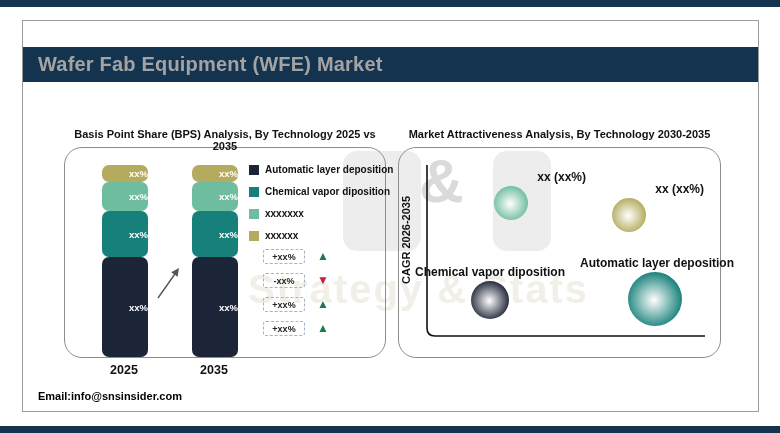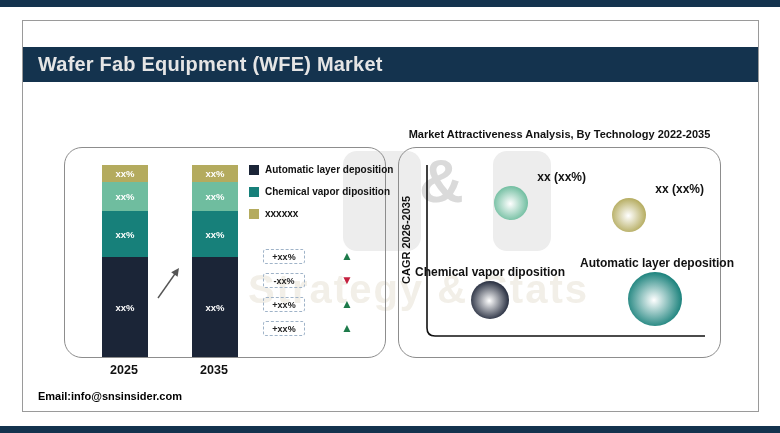--- a/index.html
+++ b/index.html
@@ -5,21 +5,21 @@
   * { margin:0; padding:0; box-sizing:border-box; }
   html,body { width:780px; height:433px; background:#ffffff; overflow:hidden;
               font-family:"Liberation Sans", sans-serif; }
   .strip { position:absolute; left:0; width:780px; height:7px; }
   #top-strip { top:0; }
   #bottom-strip { top:426px; }
   #card { position:absolute; left:22px; top:20px; width:737px; height:392px;
           background:#ffffff; border:1.5px solid #9a9a9a; }
   #title-bar { position:absolute; left:0; top:26px; width:100%; height:35px;
                display:flex; align-items:center; padding-left:15px; z-index:3; }
-  #title-bar span { color:#e5e5e5; font-size:20px; font-weight:bold; letter-spacing:.2px; }
+  #title-bar span { color:#a3a3a3; font-size:20px; font-weight:bold; letter-spacing:.2px; }
   #subtitle { position:absolute; left:15px; top:70px; font-size:12.5px; font-weight:bold;
               color:#111; z-index:3; }
   .chart-title { position:absolute; top:107px; font-size:11px; font-weight:bold; color:#111;
                  text-align:center; z-index:3; }
   #bps-title { left:41px; width:322px; }
   #ma-title { left:375px; width:323px; }
 
   
   #watermark { position:absolute; inset:0; z-index:1; pointer-events:none; }
   .wm-block { position:absolute; background:#ededed; border-radius:14px; }
@@ -33,34 +33,34 @@
                 letter-spacing:2px; color:#f2efe8; white-space:nowrap; }
 
   .panel { position:absolute; top:126px; height:211px; border:1.5px solid #8d8d8d;
            border-radius:18px; background:transparent; z-index:2; }
   #bps-panel { left:41px; width:322px; }
   #ma-panel { left:375px; width:323px; }
 
   .bar { position:absolute; bottom:0; width:46px; display:flex; flex-direction:column; }
   #bar-2025 { left:37px; }
   #bar-2035 { left:127px; }
-  .bar-seg { width:100%; display:flex; align-items:center; justify-content:center; }
+  .bar-seg { width:100%; display:flex; align-items:center; justify-content:flex-end;border-radius:7px; }
   .bar-seg span { color:#ffffff; font-size:9.5px; font-weight:bold; }
 
   .year-label { position:absolute; top:342px; width:46px; text-align:center;
                 font-size:12.5px; font-weight:bold; color:#111; z-index:3; }
   #year-2025 { left:78px; } #year-2035 { left:168px; }
 
   #legend { position:absolute; left:184px; top:16px; }
   .legend-item { display:flex; align-items:center; margin-bottom:11px; }
   .legend-swatch { width:10px; height:10px; margin-right:6px; flex:0 0 auto; }
   .legend-label { font-size:10px; font-weight:bold; color:#111; white-space:nowrap; }
 
   #deltas { position:absolute; left:198px; top:101px; }
-  .delta-row { display:flex; align-items:flex-end; height:15px; margin-bottom:9px;gap:24px; }
+  .delta-row { display:flex; align-items:flex-end; height:15px; margin-bottom:9px; }
   .delta-box { width:42px; height:15px; border:1.2px dashed #9fb3c8; border-radius:3px;
                display:flex; align-items:center; justify-content:center; }
   .delta-box span { font-size:9px; font-weight:bold; color:#222; }
   .delta-tri { margin-left:12px; font-size:12px; line-height:15px; }
 
   #trend-arrow { position:absolute; left:88px; top:114px; }
 
   #axis-svg { position:absolute; left:0; top:0; }
   #cagr-label { position:absolute; left:1px; top:36px; height:112px; writing-mode:vertical-rl;
                 transform:rotate(180deg); font-size:11px; font-weight:bold; color:#111;
@@ -87,21 +87,22 @@
   </div>
 
 
   <div id="watermark">
     <div id="wm-block1" class="wm-block"></div>
     <div id="wm-block2" class="wm-block"></div>
     <div id="wm-amp">&amp;</div>
     <div id="wm-tagline">Strategy &amp; Stats</div>
   </div>
 
-  <div id="ma-title" class="chart-title">Market Attractiveness Analysis, By Technology 2022-2035</div>
+  <div id="bps-title" class="chart-title">Basis Point Share (BPS) Analysis, By Technology 2025 vs 2035</div>
+  <div id="ma-title" class="chart-title">Market Attractiveness Analysis, By Technology 2030-2035</div>
 
   <div id="bps-panel" class="panel">
     <div id="bar-2025" class="bar">
         <div class="bar-seg" style="height: 17px; background: rgb(180, 171, 94);">
           <span>xx%</span>
         </div>
         <div class="bar-seg" style="height: 29px; background: rgb(111, 189, 159);">
           <span>xx%</span>
         </div>
         <div class="bar-seg" style="height: 46px; background: rgb(23, 128, 122);">
@@ -130,20 +131,24 @@
       <polygon points="26,6 24.6,14.8 18.2,10.2" fill="#555"></polygon>
     </svg>
     <div id="legend">
         <div class="legend-item">
           <span class="legend-swatch" style="background: rgb(27, 37, 55);"></span>
           <span class="legend-label">Automatic layer deposition</span>
         </div>
         <div class="legend-item">
           <span class="legend-swatch" style="background: rgb(23, 128, 122);"></span>
           <span class="legend-label">Chemical vapor diposition</span>
+        </div>
+        <div class="legend-item">
+          <span class="legend-swatch" style="background: rgb(111, 189, 159);"></span>
+          <span class="legend-label">xxxxxxx</span>
         </div>
         <div class="legend-item">
           <span class="legend-swatch" style="background: rgb(180, 171, 94);"></span>
           <span class="legend-label">xxxxxx</span>
         </div>
       </div>
     <div id="deltas">
         <div class="delta-row">
           <div class="delta-box">
             <span>+xx%</span>

